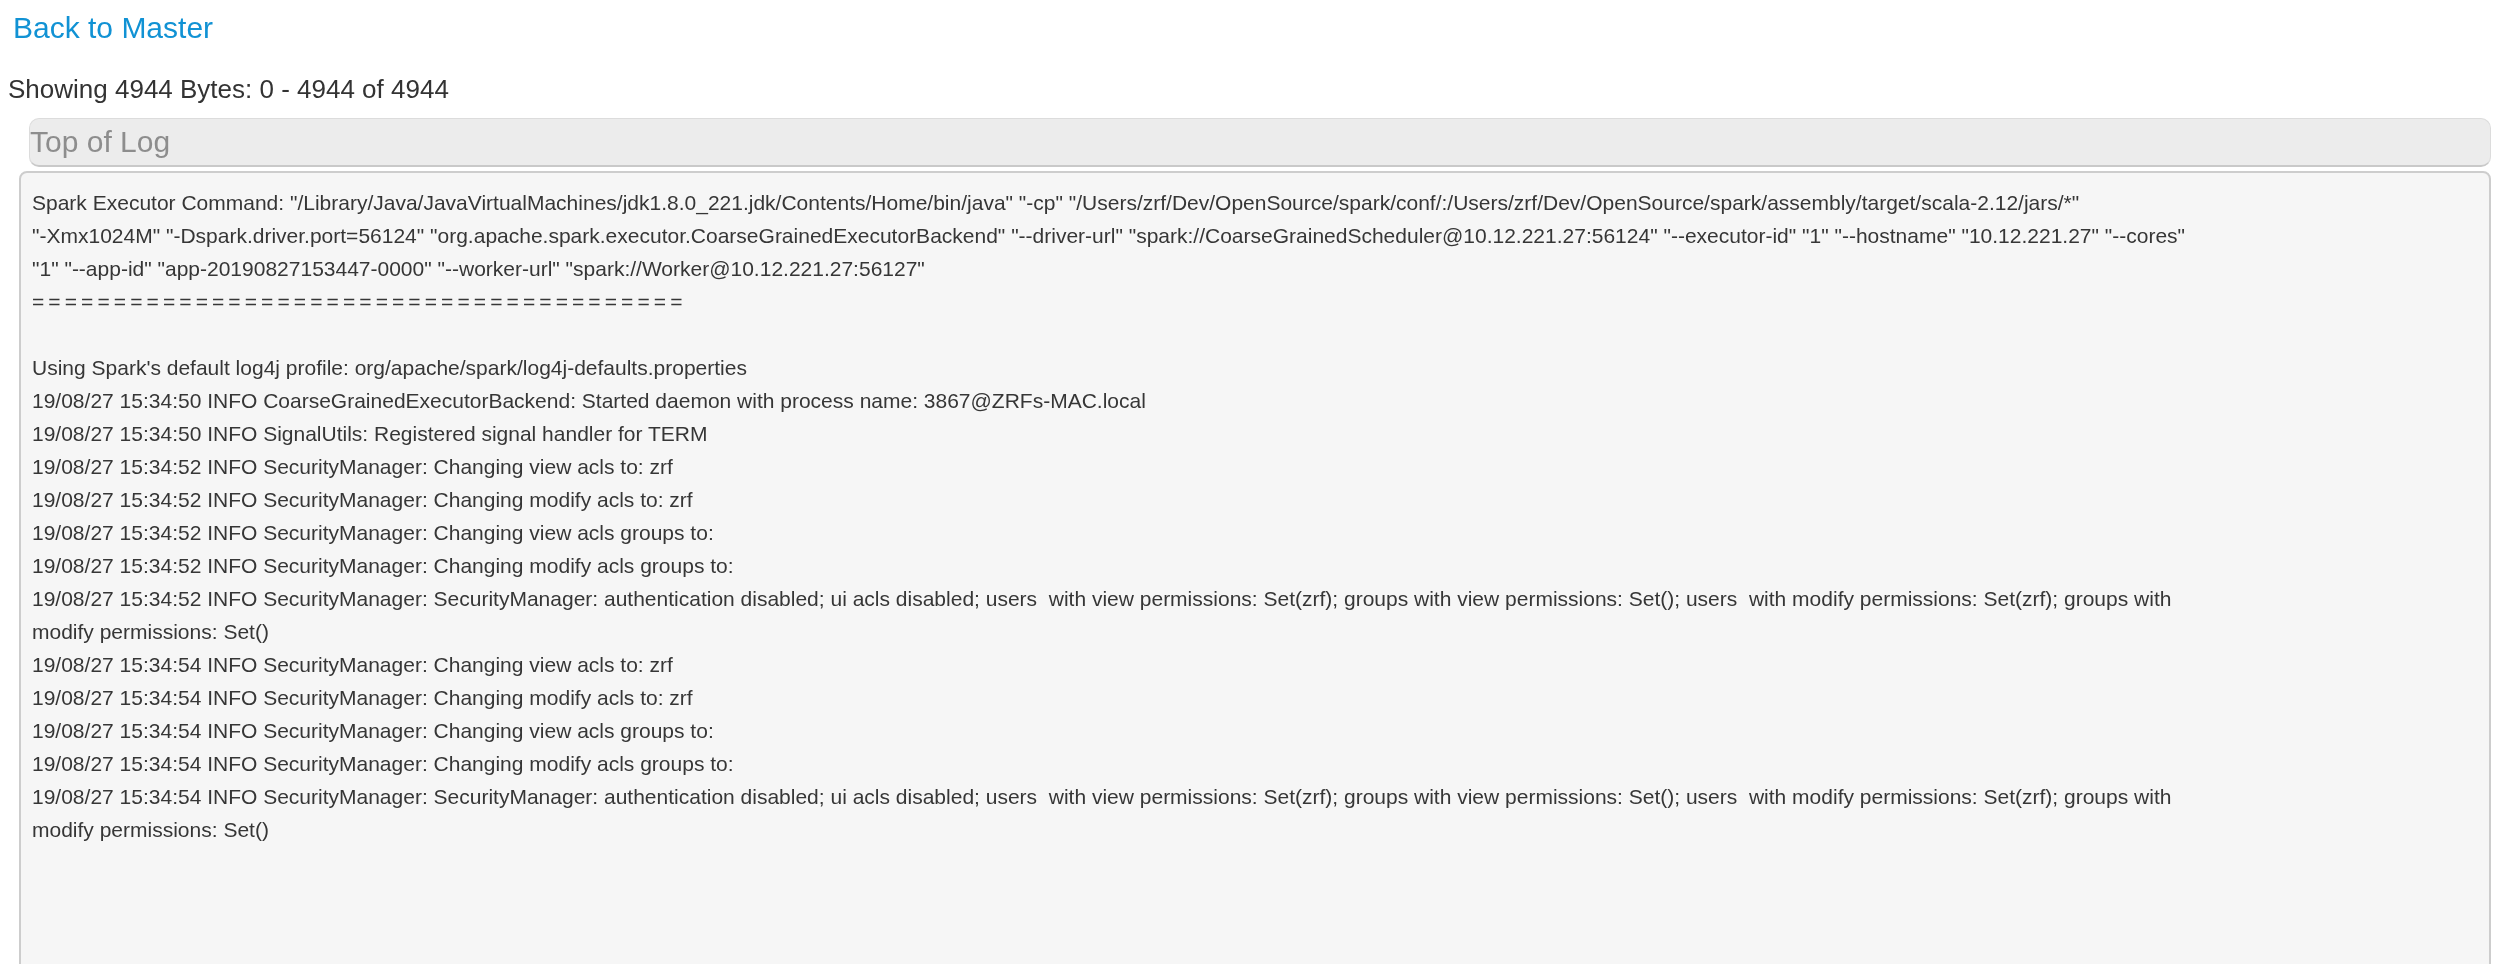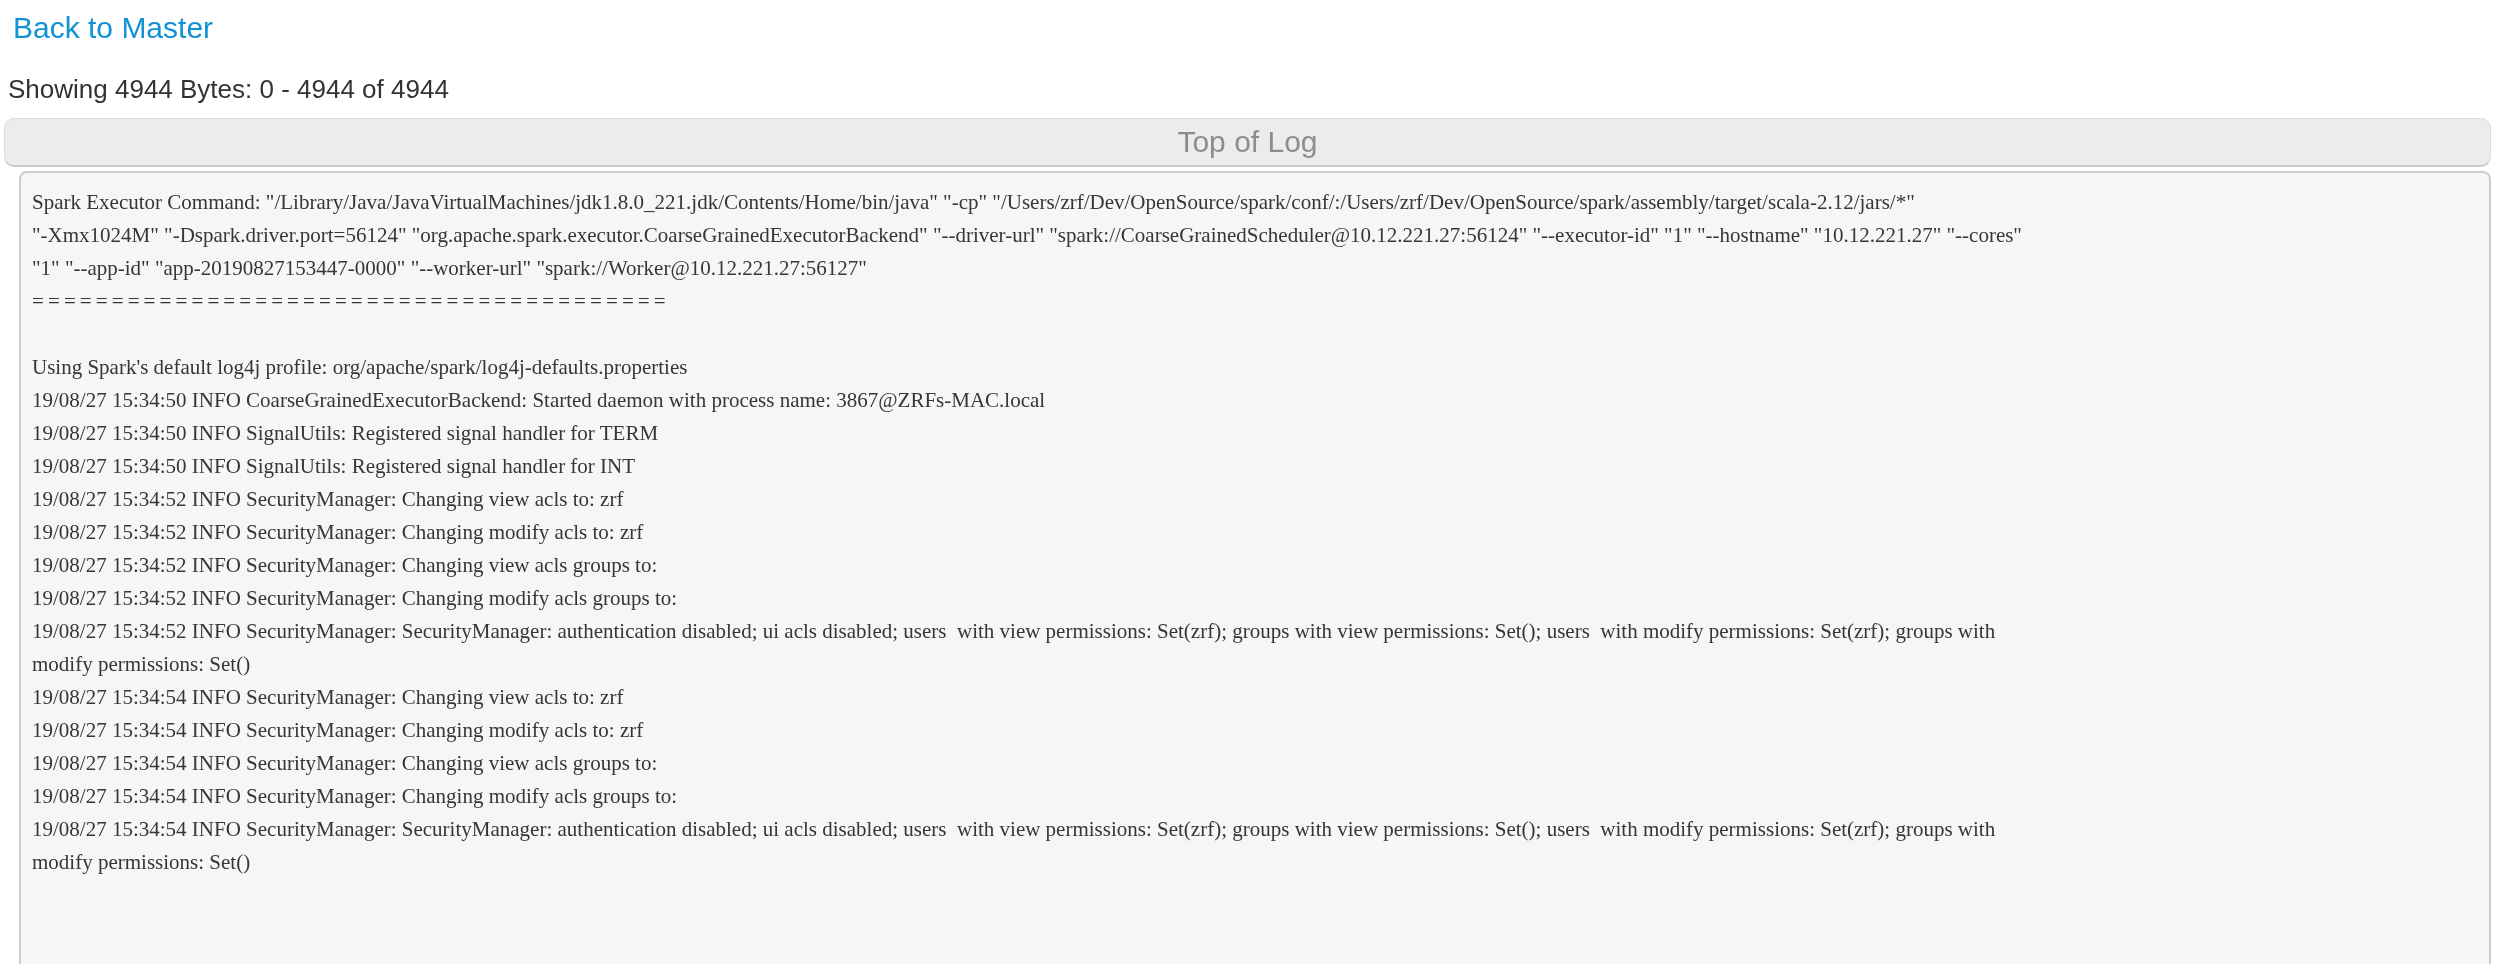--- a/index.html
+++ b/index.html
@@ -31,27 +31,27 @@
     text-decoration: none;
     cursor: pointer;
   }
   .summary {
     margin: 31px 0 14px 8px;
     font-size: 26px;
     line-height: 30px;
     color: var(--summary-text);
   }
   .panel-header {
-    margin: 13px 19px 4px 4px;
+    margin: 13px 19px 4px 29px;
     height: 49px;
     background: var(--panel-header-bg);
     border: 1px solid var(--panel-header-border);
     border-bottom: 2px solid var(--panel-header-border-bottom);
     border-radius: 10px;
-    text-align: center;
+    text-align: left;
   }
   .panel-header span {
     display: inline-block;
     line-height: 46px;
     font-size: 30px;
     color: var(--panel-header-text);
   }
   .log-box {
     margin: 0 19px;
     min-height: 900px;
@@ -59,21 +59,20 @@
     border: 2px solid var(--log-border);
     border-radius: 8px;
     padding: 13px 14px 20px 11px;
   }
   .log-line {
     font-size: 21px;
     line-height: 33px;
     color: var(--log-text);
     white-space: pre;
     overflow: hidden;
-    font-family: Liberation Serif, serif;
   }
   .log-line.sep { letter-spacing: 4.1px; }
 </style>
 </head>
 <body>
 
 
 
 <a class="back-link" href="#">Back to Master</a>
 
@@ -85,21 +84,20 @@
 
 <div class="log-box">
     <div class="log-line">Spark Executor Command: "/Library/Java/JavaVirtualMachines/jdk1.8.0_221.jdk/Contents/Home/bin/java" "-cp" "/Users/zrf/Dev/OpenSource/spark/conf/:/Users/zrf/Dev/OpenSource/spark/assembly/target/scala-2.12/jars/*"</div>
     <div class="log-line">"-Xmx1024M" "-Dspark.driver.port=56124" "org.apache.spark.executor.CoarseGrainedExecutorBackend" "--driver-url" "spark://CoarseGrainedScheduler@10.12.221.27:56124" "--executor-id" "1" "--hostname" "10.12.221.27" "--cores"</div>
     <div class="log-line">"1" "--app-id" "app-20190827153447-0000" "--worker-url" "spark://Worker@10.12.221.27:56127"</div>
     <div class="log-line sep">========================================</div>
     <div class="log-line">&nbsp;</div>
     <div class="log-line">Using Spark's default log4j profile: org/apache/spark/log4j-defaults.properties</div>
     <div class="log-line">19/08/27 15:34:50 INFO CoarseGrainedExecutorBackend: Started daemon with process name: 3867@ZRFs-MAC.local</div>
     <div class="log-line">19/08/27 15:34:50 INFO SignalUtils: Registered signal handler for TERM</div>
-    <div class="log-line">19/08/27 15:34:50 INFO SignalUtils: Registered signal handler for INT</div>
     <div class="log-line">19/08/27 15:34:52 INFO SecurityManager: Changing view acls to: zrf</div>
     <div class="log-line">19/08/27 15:34:52 INFO SecurityManager: Changing modify acls to: zrf</div>
     <div class="log-line">19/08/27 15:34:52 INFO SecurityManager: Changing view acls groups to:</div>
     <div class="log-line">19/08/27 15:34:52 INFO SecurityManager: Changing modify acls groups to:</div>
     <div class="log-line">19/08/27 15:34:52 INFO SecurityManager: SecurityManager: authentication disabled; ui acls disabled; users  with view permissions: Set(zrf); groups with view permissions: Set(); users  with modify permissions: Set(zrf); groups with</div>
     <div class="log-line">modify permissions: Set()</div>
     <div class="log-line">19/08/27 15:34:54 INFO SecurityManager: Changing view acls to: zrf</div>
     <div class="log-line">19/08/27 15:34:54 INFO SecurityManager: Changing modify acls to: zrf</div>
     <div class="log-line">19/08/27 15:34:54 INFO SecurityManager: Changing view acls groups to:</div>
     <div class="log-line">19/08/27 15:34:54 INFO SecurityManager: Changing modify acls groups to:</div>

